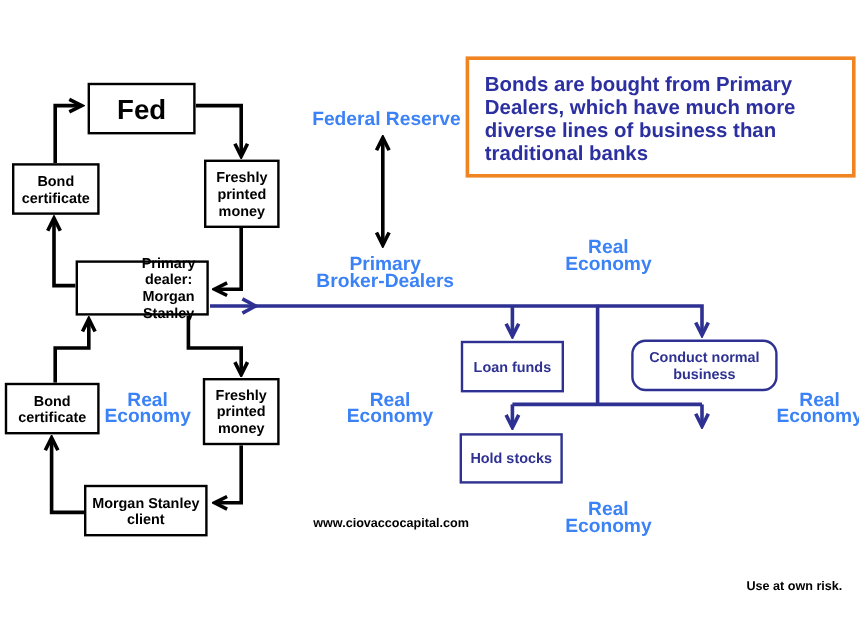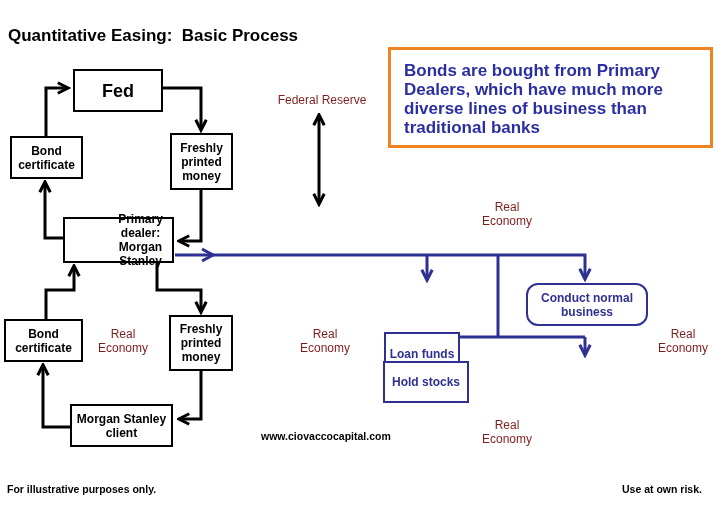--- a/index.html
+++ b/index.html
@@ -10,46 +10,45 @@
   #conn{position:absolute;left:0;top:0;width:716px;height:527px;}
   .title{
     position:absolute;left:8px;top:26px;font-size:17px;font-weight:bold;color:#000;
     white-space:pre;letter-spacing:0px;
   }
   .box{
     position:absolute;box-sizing:border-box;border:2px solid #000;background:#fff;
     display:flex;align-items:center;justify-content:center;text-align:center;
     font-weight:bold;font-size:12px;line-height:14px;color:#000;white-space:pre-line;
   }
-  .box.fed{font-size:18px;line-height:20px;}
+  .box.fed{font-size:23px;line-height:20px;}
   .bluebox{
     position:absolute;box-sizing:border-box;border:2px solid #2e3192;background:#fff;
     display:flex;align-items:center;justify-content:center;text-align:center;
     font-weight:bold;font-size:12px;line-height:14px;color:#2e3192;white-space:pre-line;
   }
   .green{
     position:absolute;transform:translateX(-50%);text-align:center;
-    color:#7f1d1d;font-weight:normal;font-size:12px;line-height:14px;white-space:pre-line;
+    color:#3b82f6;font-weight:bold;font-size:16px;line-height:14px;white-space:pre-line;
   }
   .callout{
     position:absolute;left:388px;top:47px;width:325px;height:101px;box-sizing:border-box;
     border:3px solid #f08420;background:#fff;color:#2b2fa0;font-weight:bold;
     font-size:17px;line-height:19px;padding:11px 8px 0 13px;white-space:pre-line;
   }
   .footnote{position:absolute;font-weight:bold;font-size:10.5px;color:#000;white-space:pre;}
   .website{left:261px;top:430px;}
   .disc-left{left:7px;top:483px;}
   .disc-right{left:622px;top:483px;}
 </style>
 </head>
 <body>
 
 <div id="canvas">
 
-  <div class="title">Quantitative Easing:  Basic Process</div>
 
   <svg id="conn" width="716" height="527" viewBox="0 0 716 527">
     <defs>
       <marker id="mkb" viewBox="0 0 10 10" markerWidth="5" markerHeight="5" refX="7" refY="5" orient="auto-start-reverse">
         <path d="M1.5,1.5 L8.5,5 L1.5,8.5" fill="none" stroke="#000" stroke-width="2"></path>
       </marker>
       <marker id="mku" viewBox="0 0 10 10" markerWidth="5" markerHeight="5" refX="7" refY="5" orient="auto-start-reverse">
         <path d="M1.5,1.5 L8.5,5 L1.5,8.5" fill="none" stroke="#2e3192" stroke-width="2"></path>
       </marker>
     </defs>
@@ -82,39 +81,40 @@
   <div class="box" style="left:63px;top:217px;width:111px;height:46px;padding-left:44px;">Primary dealer:
 Morgan Stanley</div>
   <div class="box" style="left:4px;top:319px;width:79px;height:43px;">Bond
 certificate</div>
   <div class="box" style="left:169px;top:315px;width:64px;height:56px;">Freshly
 printed
 money</div>
   <div class="box" style="left:70px;top:404px;width:103px;height:43px;">Morgan Stanley
 client</div>
 
-  <div class="bluebox" style="left:384px;top:284px;width:76px;height:43px;margin-top:48px;">Loan funds</div>
+  <div class="bluebox" style="left:384px;top:284px;width:86px;height:43px;">Loan funds</div>
   <div class="bluebox" style="left:526px;top:283px;width:122px;height:43px;border-radius:12px;">Conduct normal
 business</div>
   <div class="bluebox" style="left:383px;top:361px;width:86px;height:42px;">Hold stocks</div>
 
   <div class="green" style="left:322px;top:93px;">Federal Reserve</div>
+  <div class="green" style="left:321px;top:214px;">Primary
+Broker-Dealers</div>
   <div class="green" style="left:507px;top:200px;">Real
 Economy</div>
   <div class="green" style="left:123px;top:327px;">Real
 Economy</div>
   <div class="green" style="left:325px;top:327px;">Real
 Economy</div>
   <div class="green" style="left:683px;top:327px;">Real
 Economy</div>
   <div class="green" style="left:507px;top:418px;">Real
 Economy</div>
 
   <div class="callout">Bonds are bought from Primary
 Dealers, which have much more
 diverse lines of business than
 traditional banks</div>
 
   <div class="footnote website">www.ciovaccocapital.com</div>
-  <div class="footnote disc-left">For illustrative purposes only.</div>
   <div class="footnote disc-right">Use at own risk.</div>
 
 </div>
 
 </body></html>

